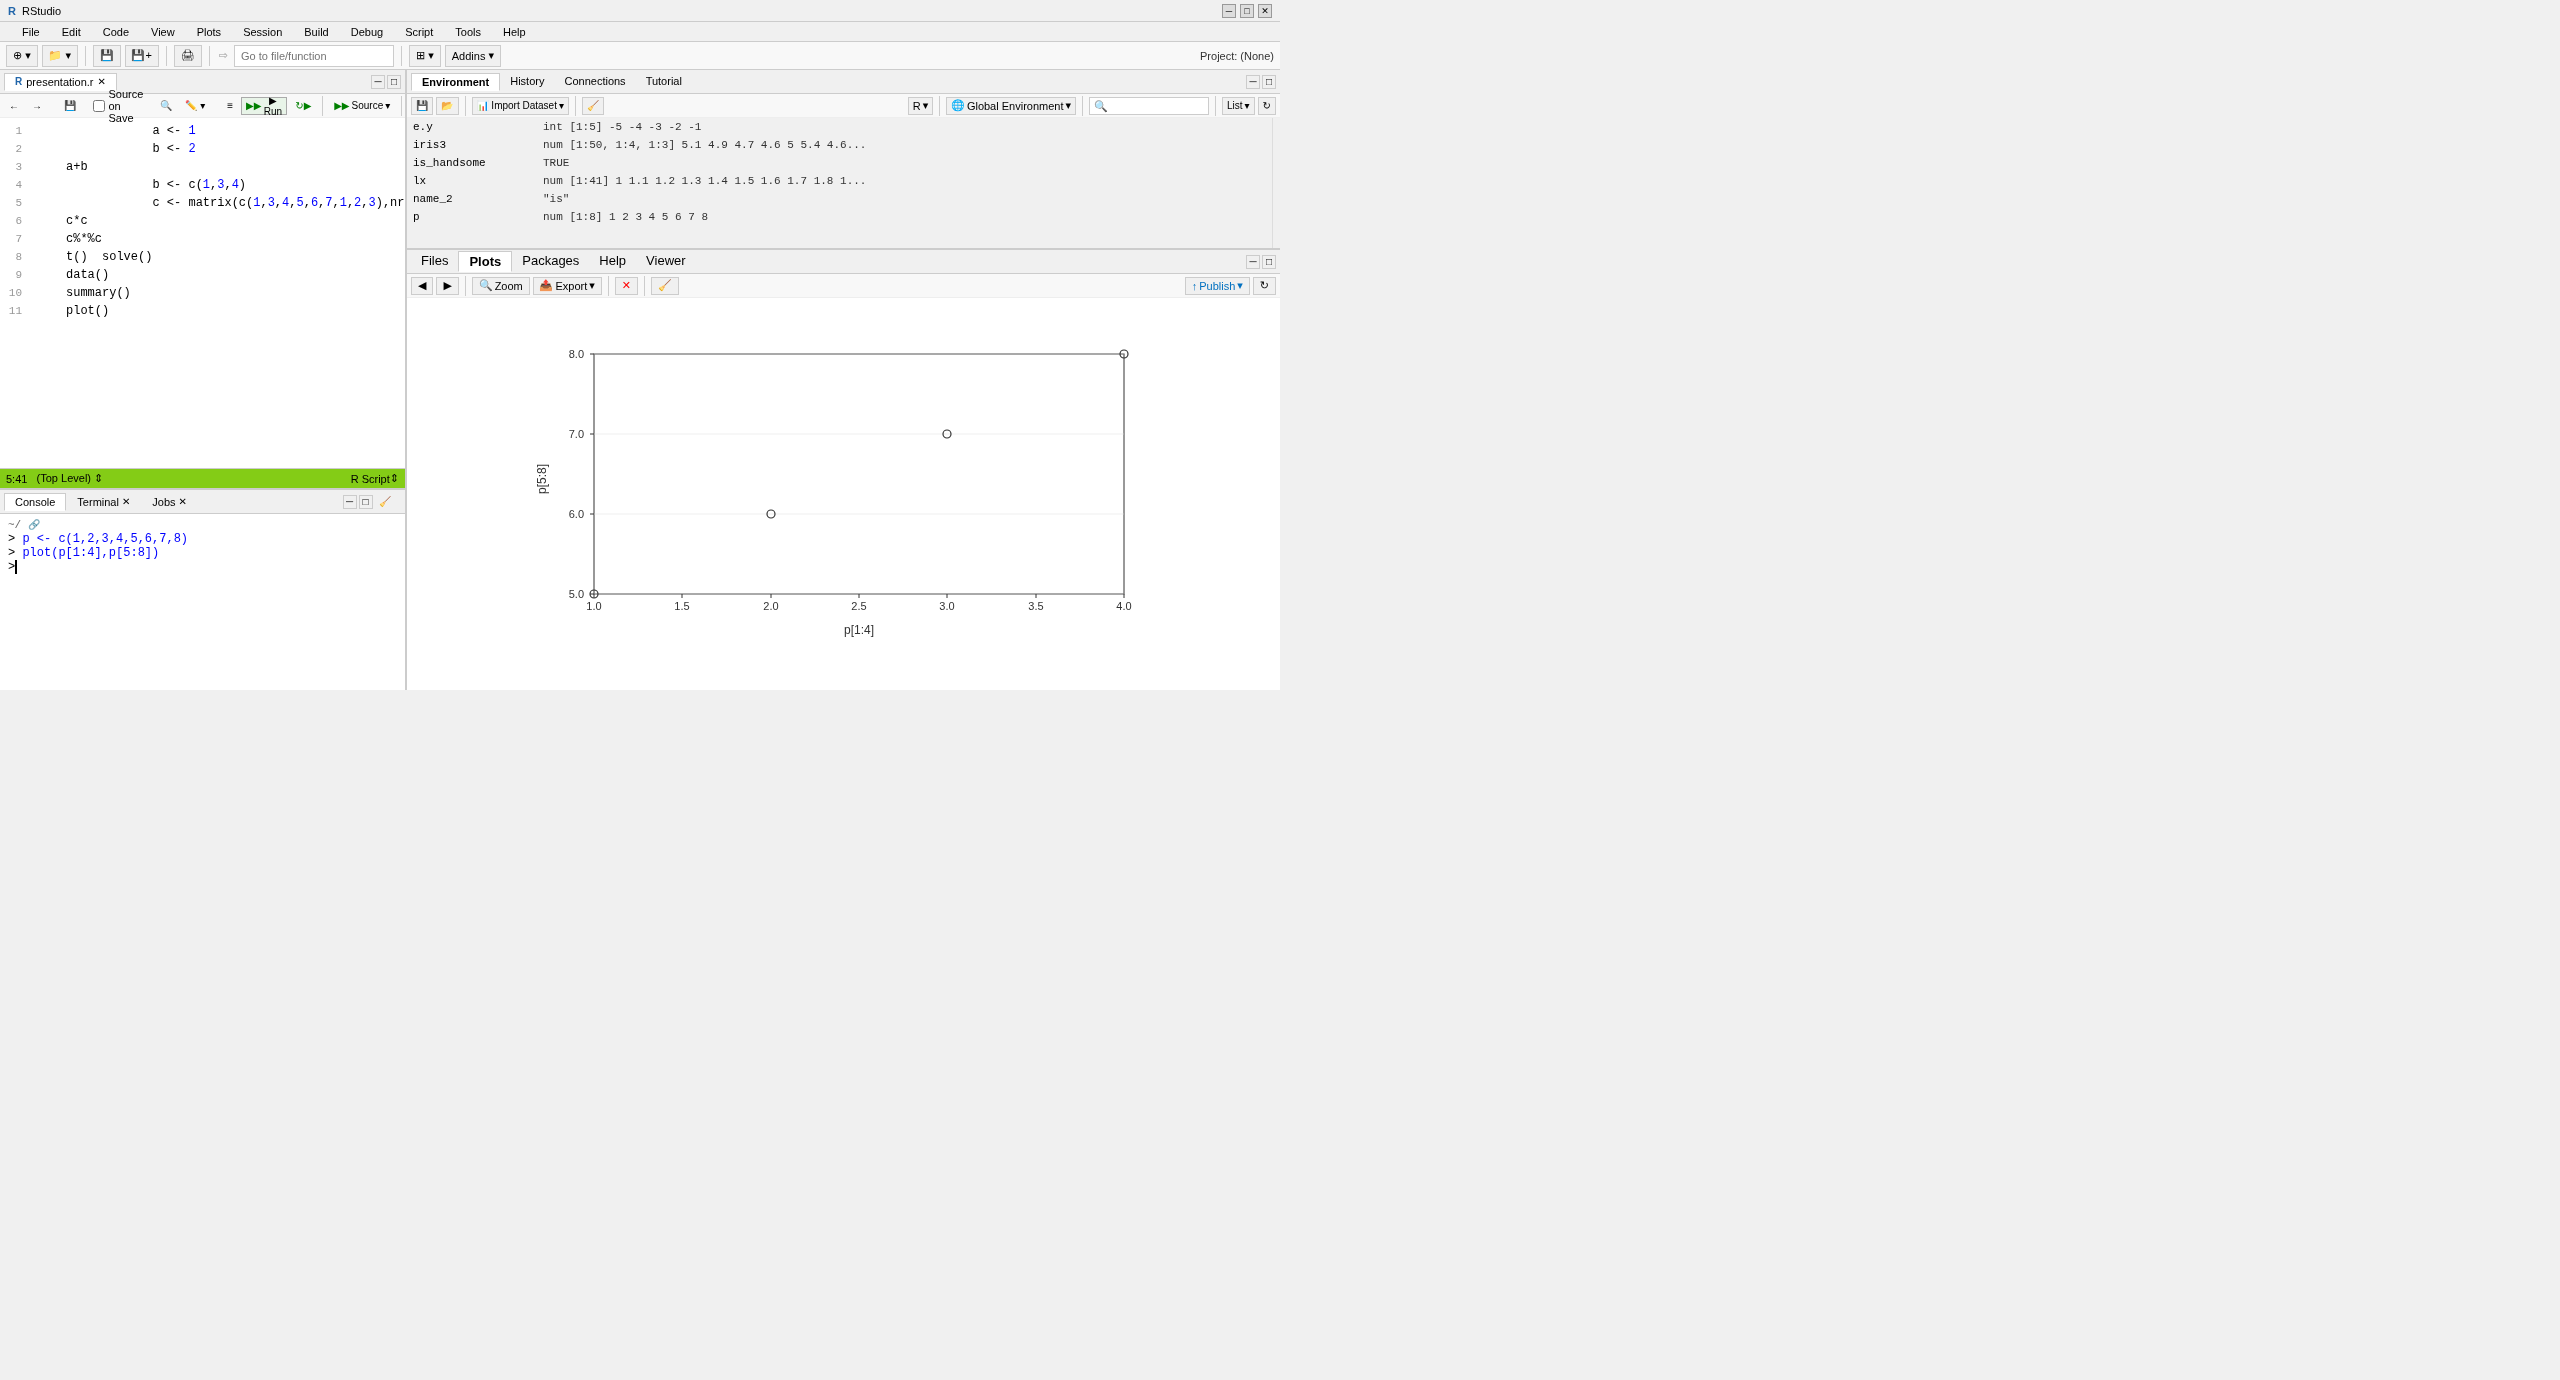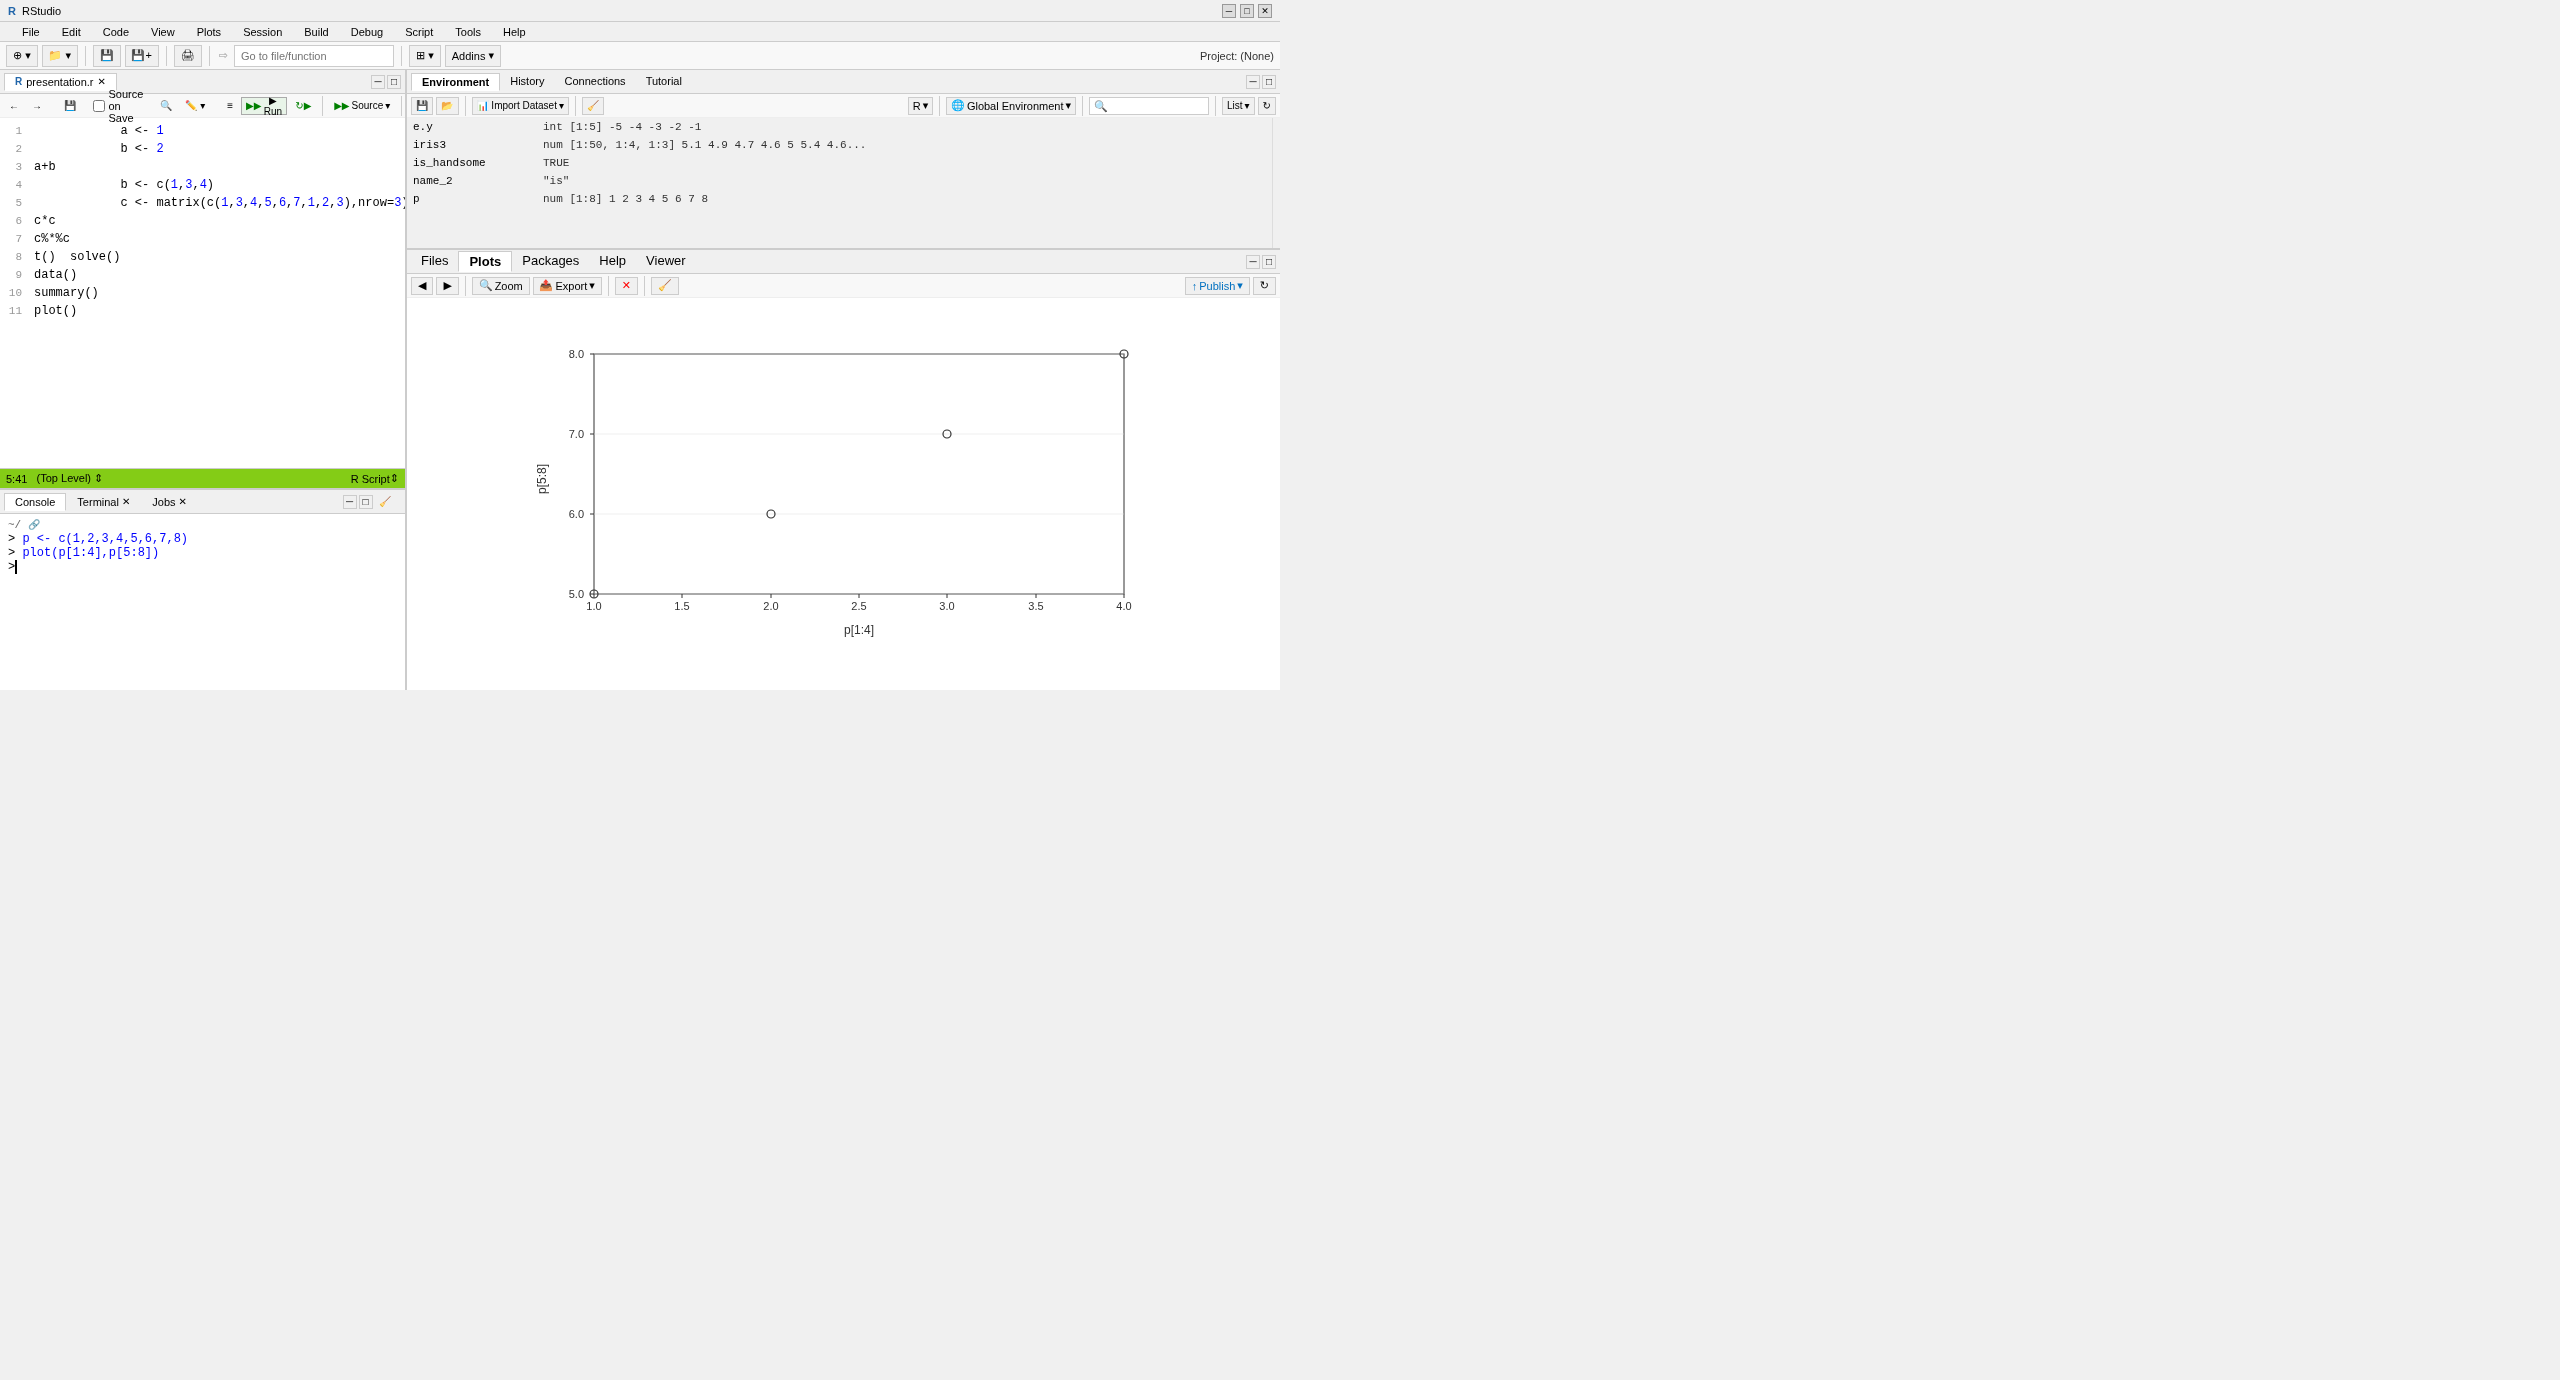--- a/index.html
+++ b/index.html
@@ -161,20 +161,21 @@
       padding-right: 8px;
       color: #999;
       font-size: 11px;
       user-select: none;
       flex-shrink: 0;
     }
     .line-code {
       flex: 1;
       padding-left: 4px;
       white-space: pre;
+      margin-left: 32px;
     }
     .status-bar {
       background: #84cc16;
       height: 20px;
       display: flex;
       align-items: center;
       padding: 0 6px;
       font-size: 11px;
       border-top: 1px solid #ccc;
       justify-content: space-between;
@@ -663,20 +664,24 @@
             </div>
             <div class="env-row">
               <span class="env-name">iris3</span>
               <span class="env-value">num [1:50, 1:4, 1:3] 5.1 4.9 4.7 4.6 5 5.4 4.6...</span>
             </div>
             <div class="env-row">
               <span class="env-name">is_handsome</span>
               <span class="env-value">TRUE</span>
             </div>
             <div class="env-row">
+              <span class="env-name">lx</span>
+              <span class="env-value">num [1:41] 1 1.1 1.2 1.3 1.4 1.5 1.6 1.7 1.8 1...</span>
+            </div>
+            <div class="env-row">
               <span class="env-name">name_2</span>
               <span class="env-value">"is"</span>
             </div>
             <div class="env-row">
               <span class="env-name">p</span>
               <span class="env-value">num [1:8] 1 2 3 4 5 6 7 8</span>
             </div>
           </div>
           <div class="scrollbar-placeholder"></div>
         </div>

